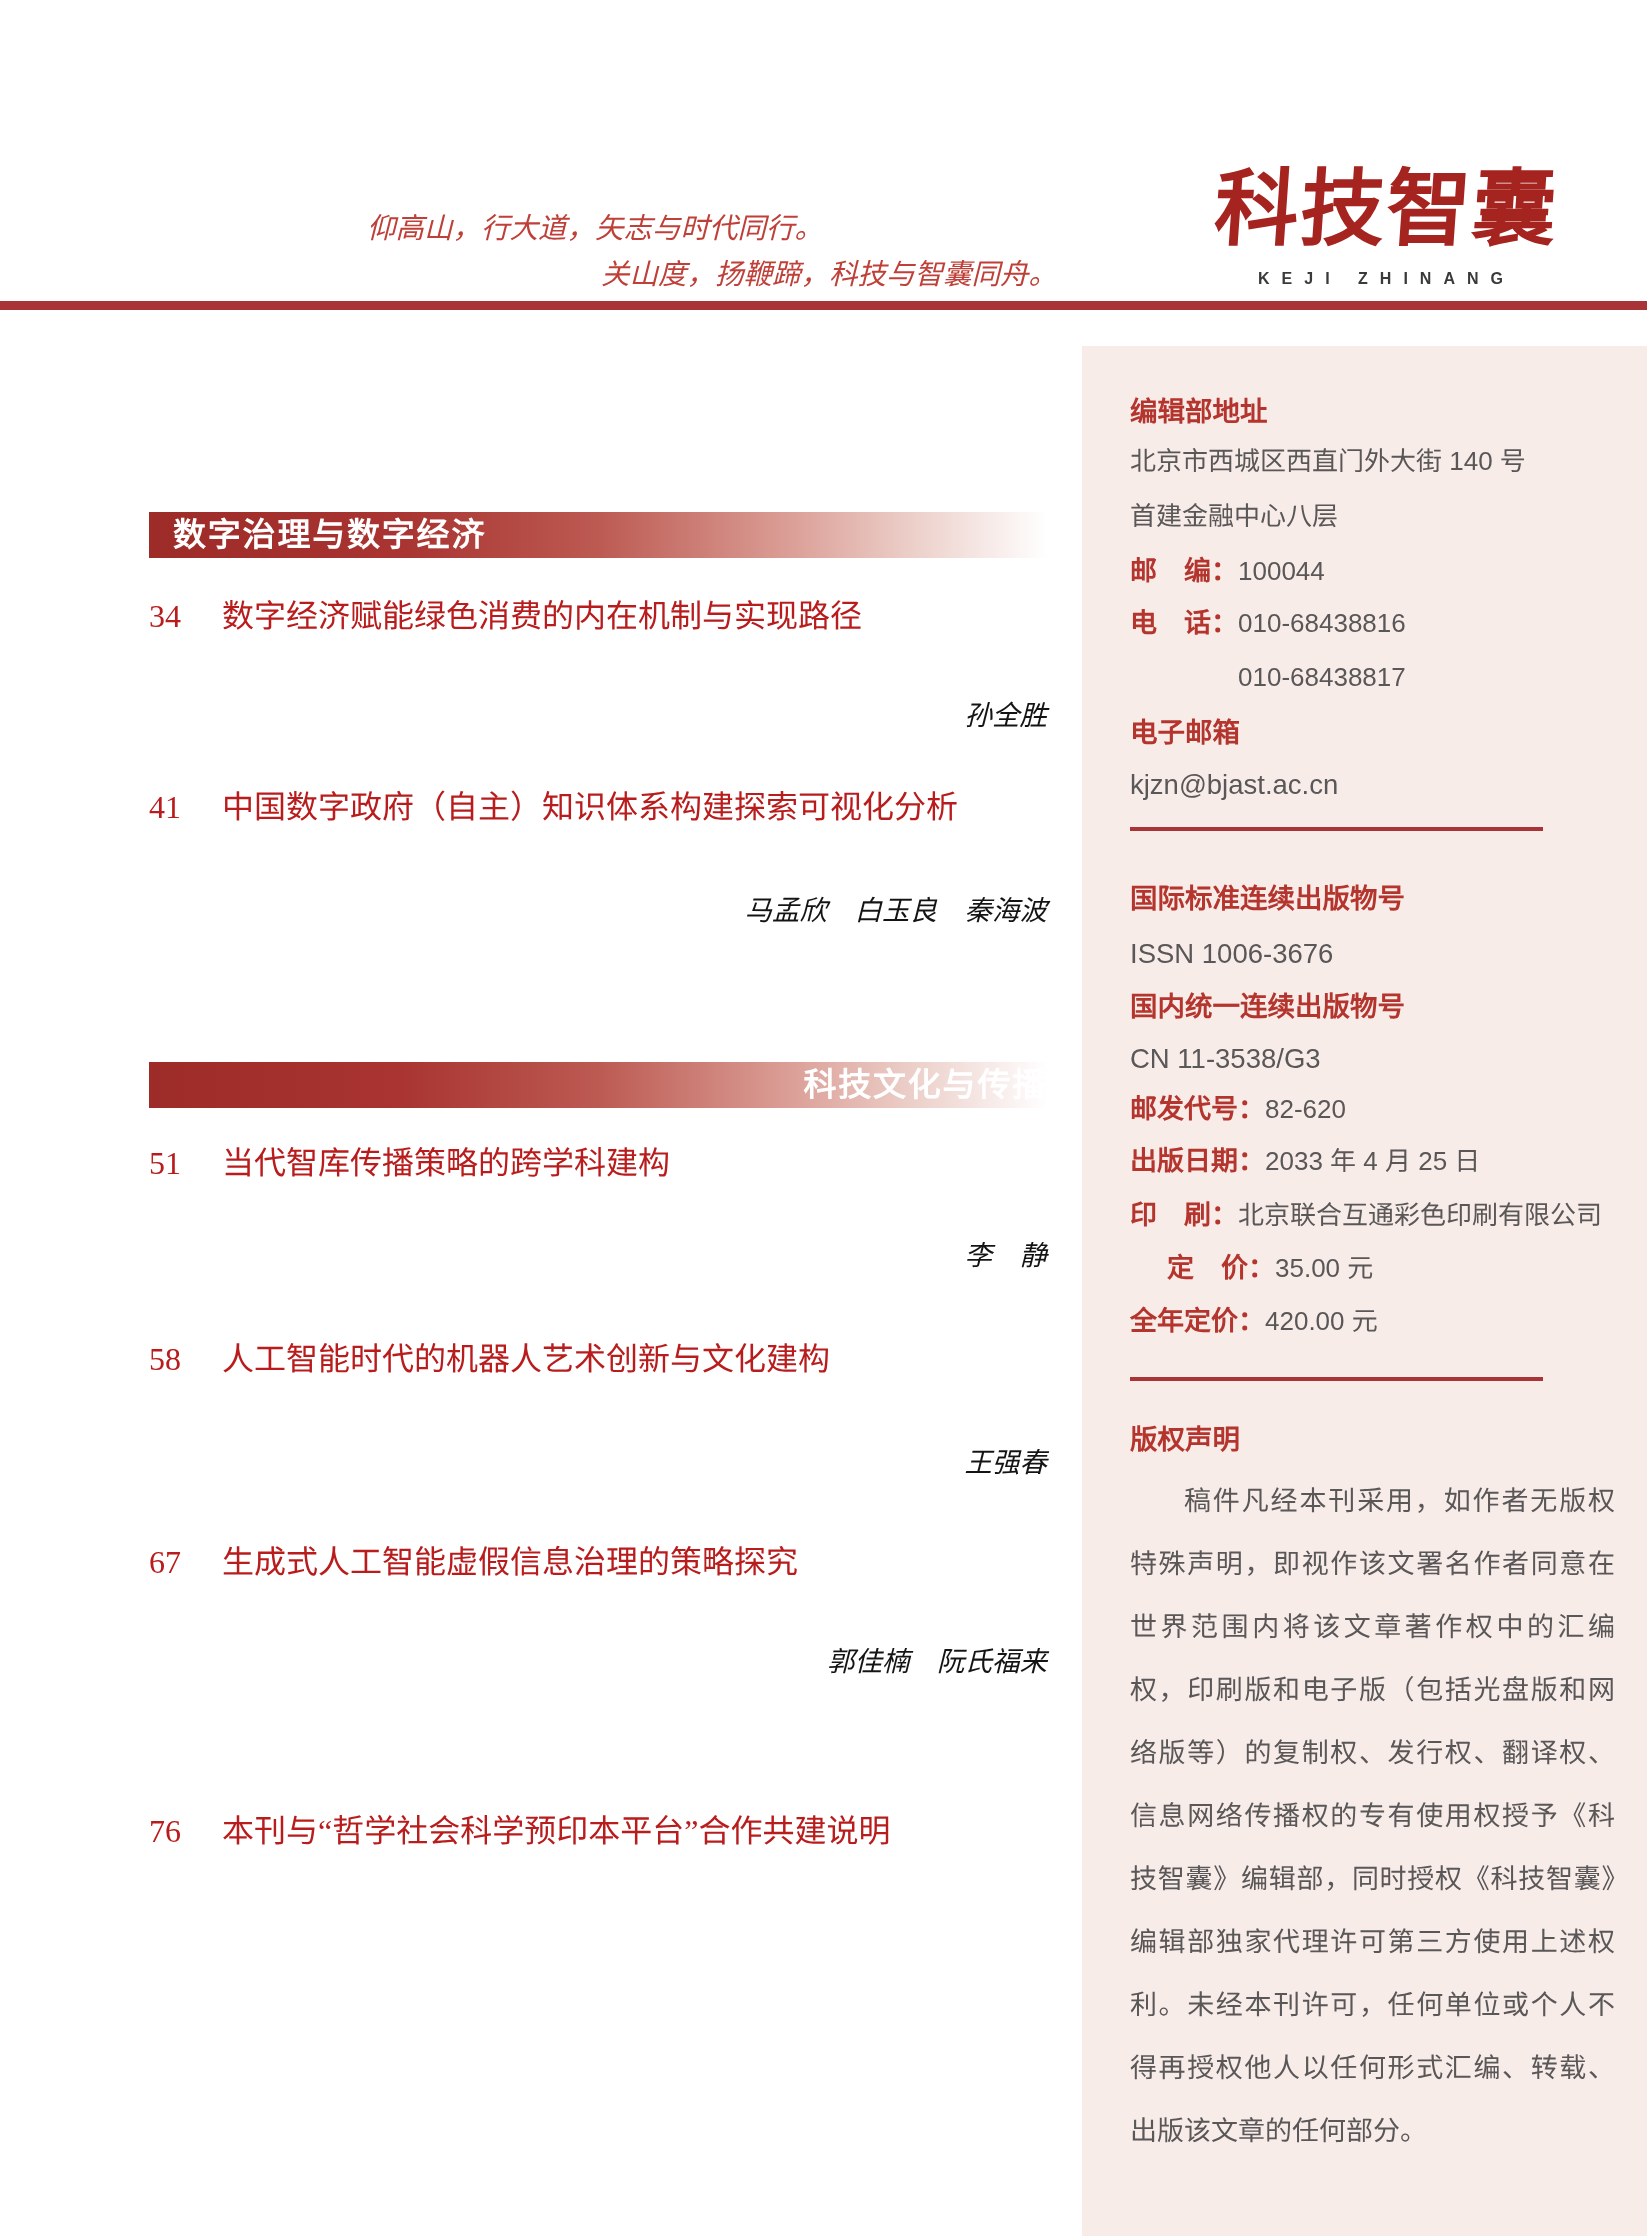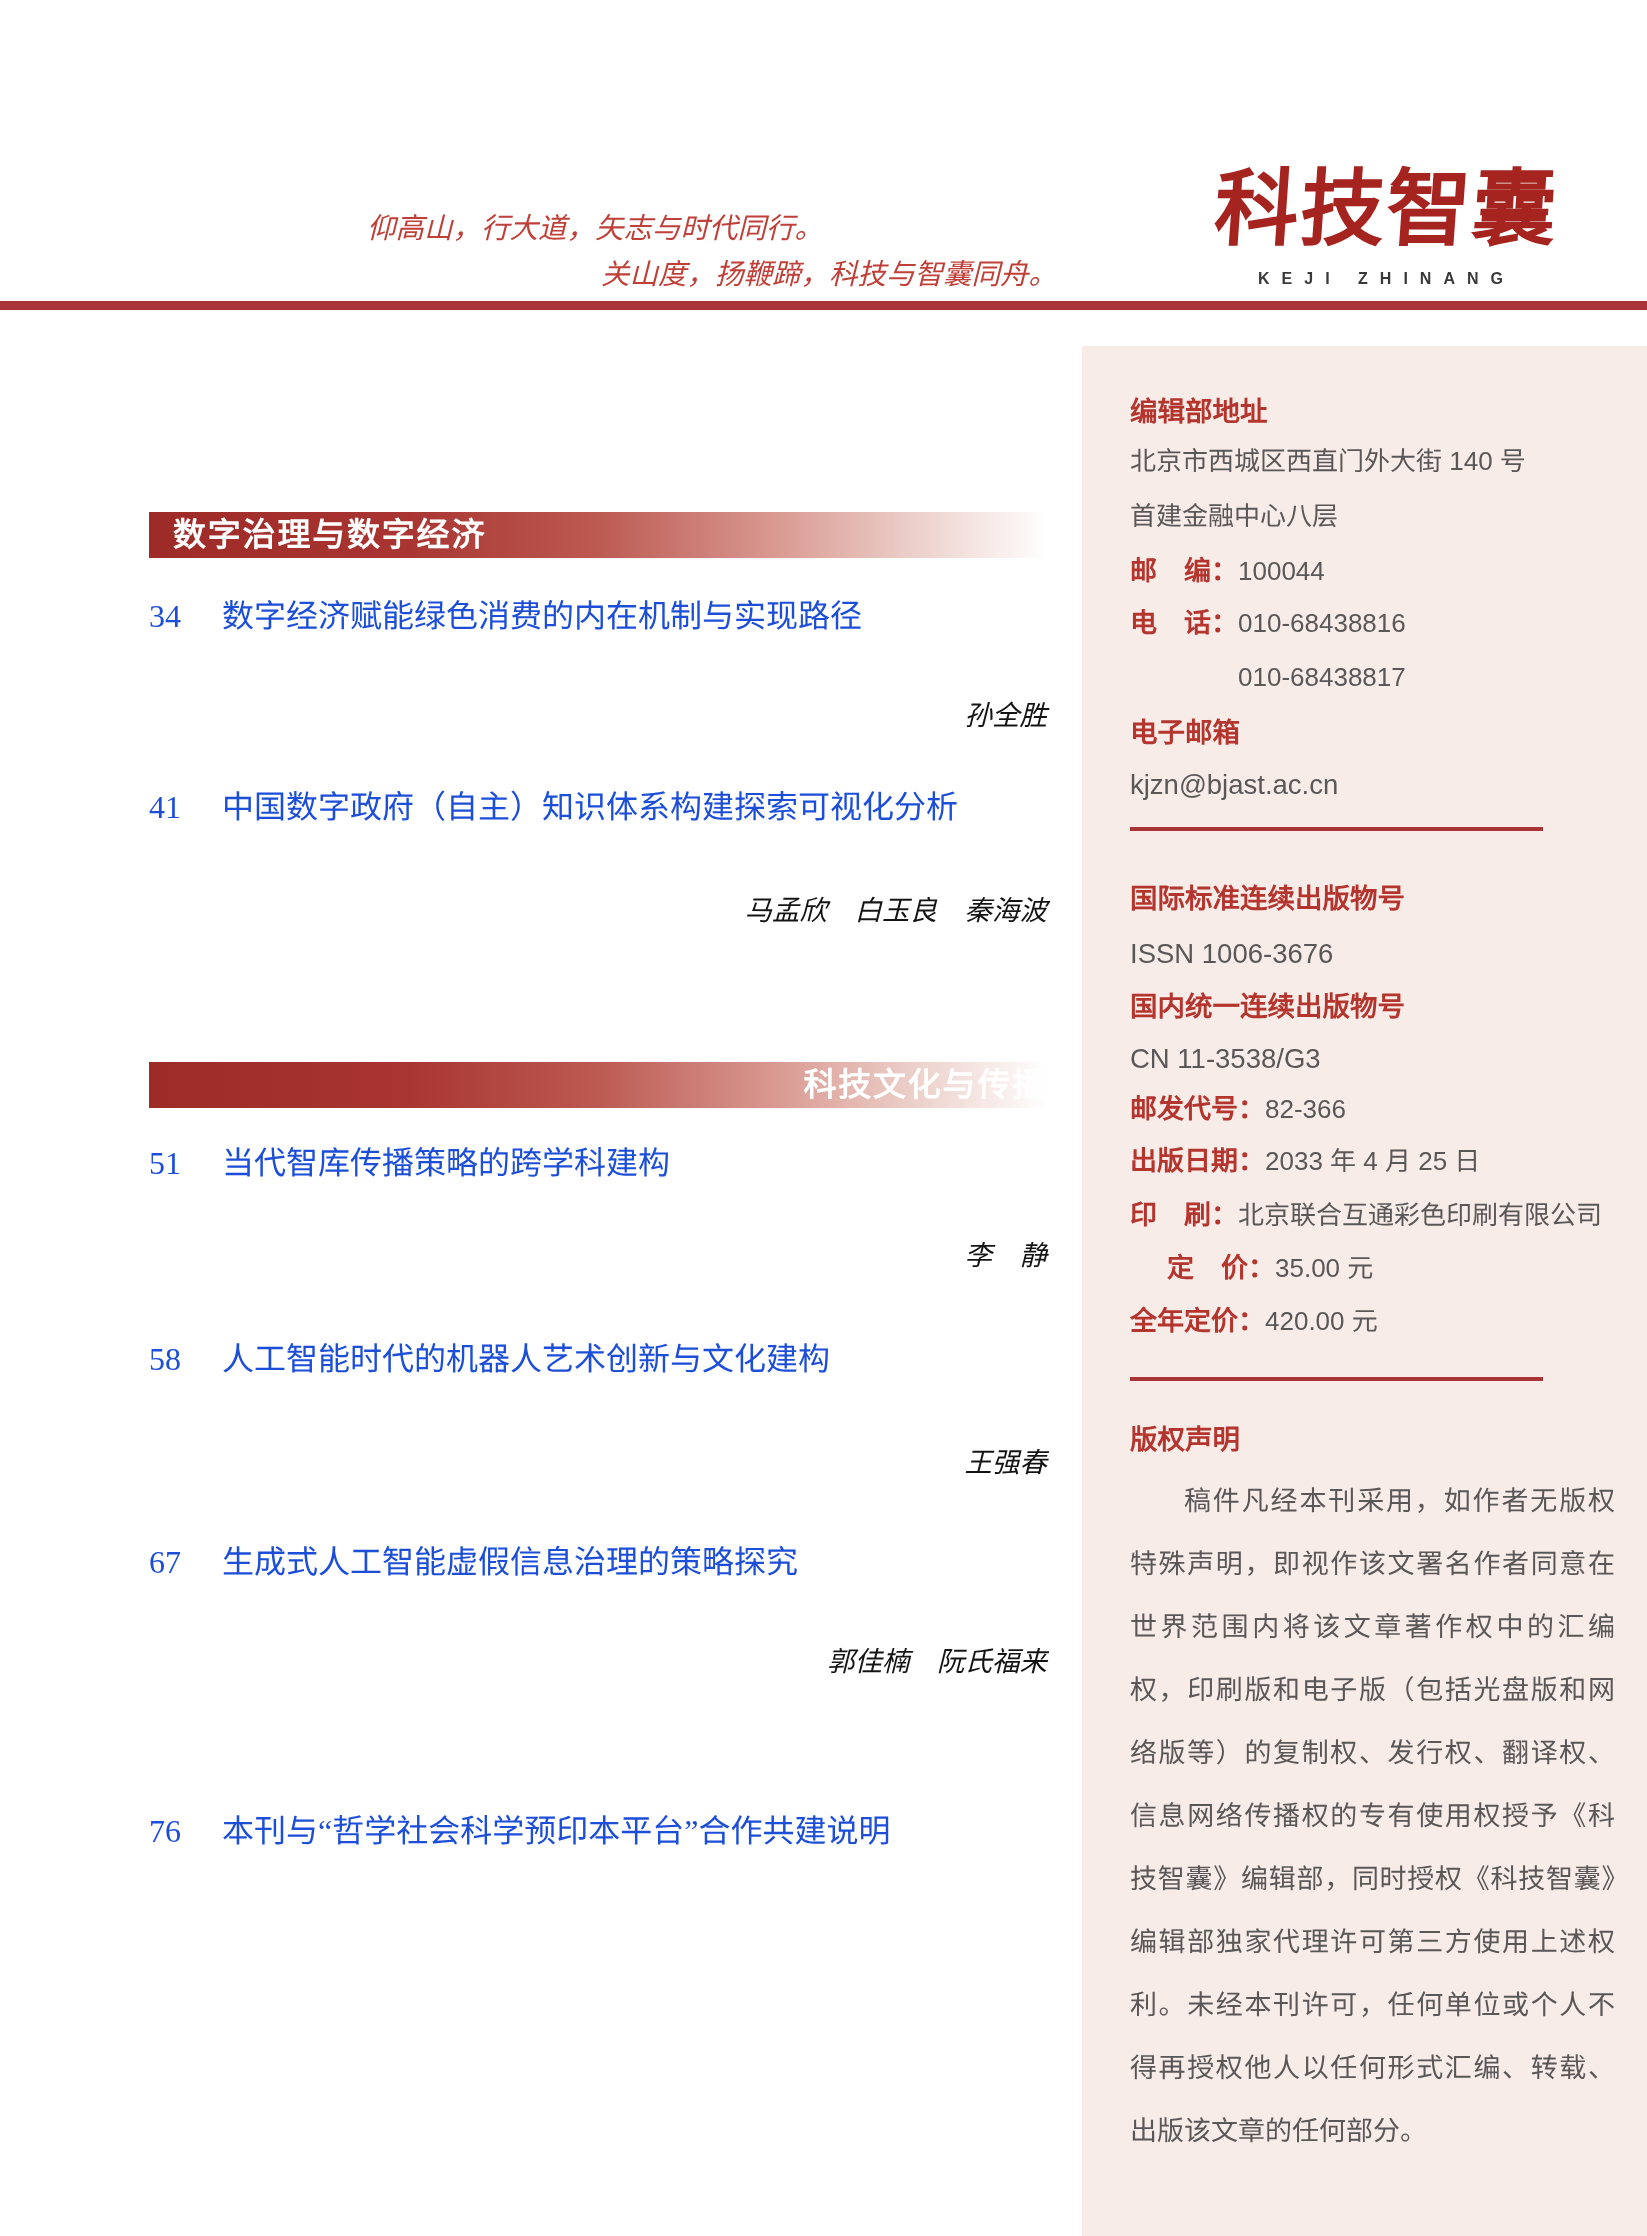--- a/index.html
+++ b/index.html
@@ -33,21 +33,21 @@
     background:linear-gradient(90deg,#9d2b28 0%,#a93431 28%,#bc5a52 50%,#d99a92 70%,#eccfc9 85%,#fbf5f4 97%,#ffffff 100%);
   }
   .secbar span{
     display:inline-block;padding-left:24px;color:#ffffff;font-weight:700;
     font-size:33px;line-height:46px;letter-spacing:1.8px;
     font-family:"Liberation Sans",sans-serif;white-space:nowrap;
   }
   .entry{
     position:absolute;left:0;display:flex;width:898px;
     font-family:"Liberation Serif","DejaVu Serif",serif;
-    font-size:32px;line-height:42px;color:#1d4ed8;white-space:nowrap;
+    font-size:32px;line-height:42px;color:#b91c1c;white-space:nowrap;
   }
   .entry .pg{flex:0 0 73px;}
   .authors{
     position:absolute;left:0;width:898px;text-align:right;
     font-family:"Liberation Serif","DejaVu Serif",serif;font-style:italic;
     font-size:27.5px;line-height:37px;color:#141414;white-space:nowrap;
   }
   
   .panel{
     position:absolute;left:1082px;top:346px;width:566px;height:2062px;
@@ -162,21 +162,21 @@
   <div class="row" style="top:588px;">
     <span class="val" style="font-size:27.5px;">ISSN 1006-3676</span>
   </div>
   <div class="row" style="top:641px;">
     <span class="hlbl">国内统一连续出版物号</span>
   </div>
   <div class="row" style="top:693px;">
     <span class="val" style="font-size:27.5px;">CN 11-3538/G3</span>
   </div>
   <div class="row" style="top:744px;">
-    <span class="lbl">邮发代号：</span><span class="val">82-366</span>
+    <span class="lbl">邮发代号：</span><span class="val">82-620</span>
   </div>
   <div class="row" style="top:796px;">
     <span class="lbl">出版日期：</span><span class="val">2033 年 4 月 25 日</span>
   </div>
   <div class="row" style="top:850px;">
     <span class="lbl">印　刷：</span><span class="val">北京联合互通彩色印刷有限公司</span>
   </div>
   <div class="row" style="top:903px;margin-left:37px;">
     <span class="lbl">定　价：</span><span class="val">35.00 元</span>
   </div>

